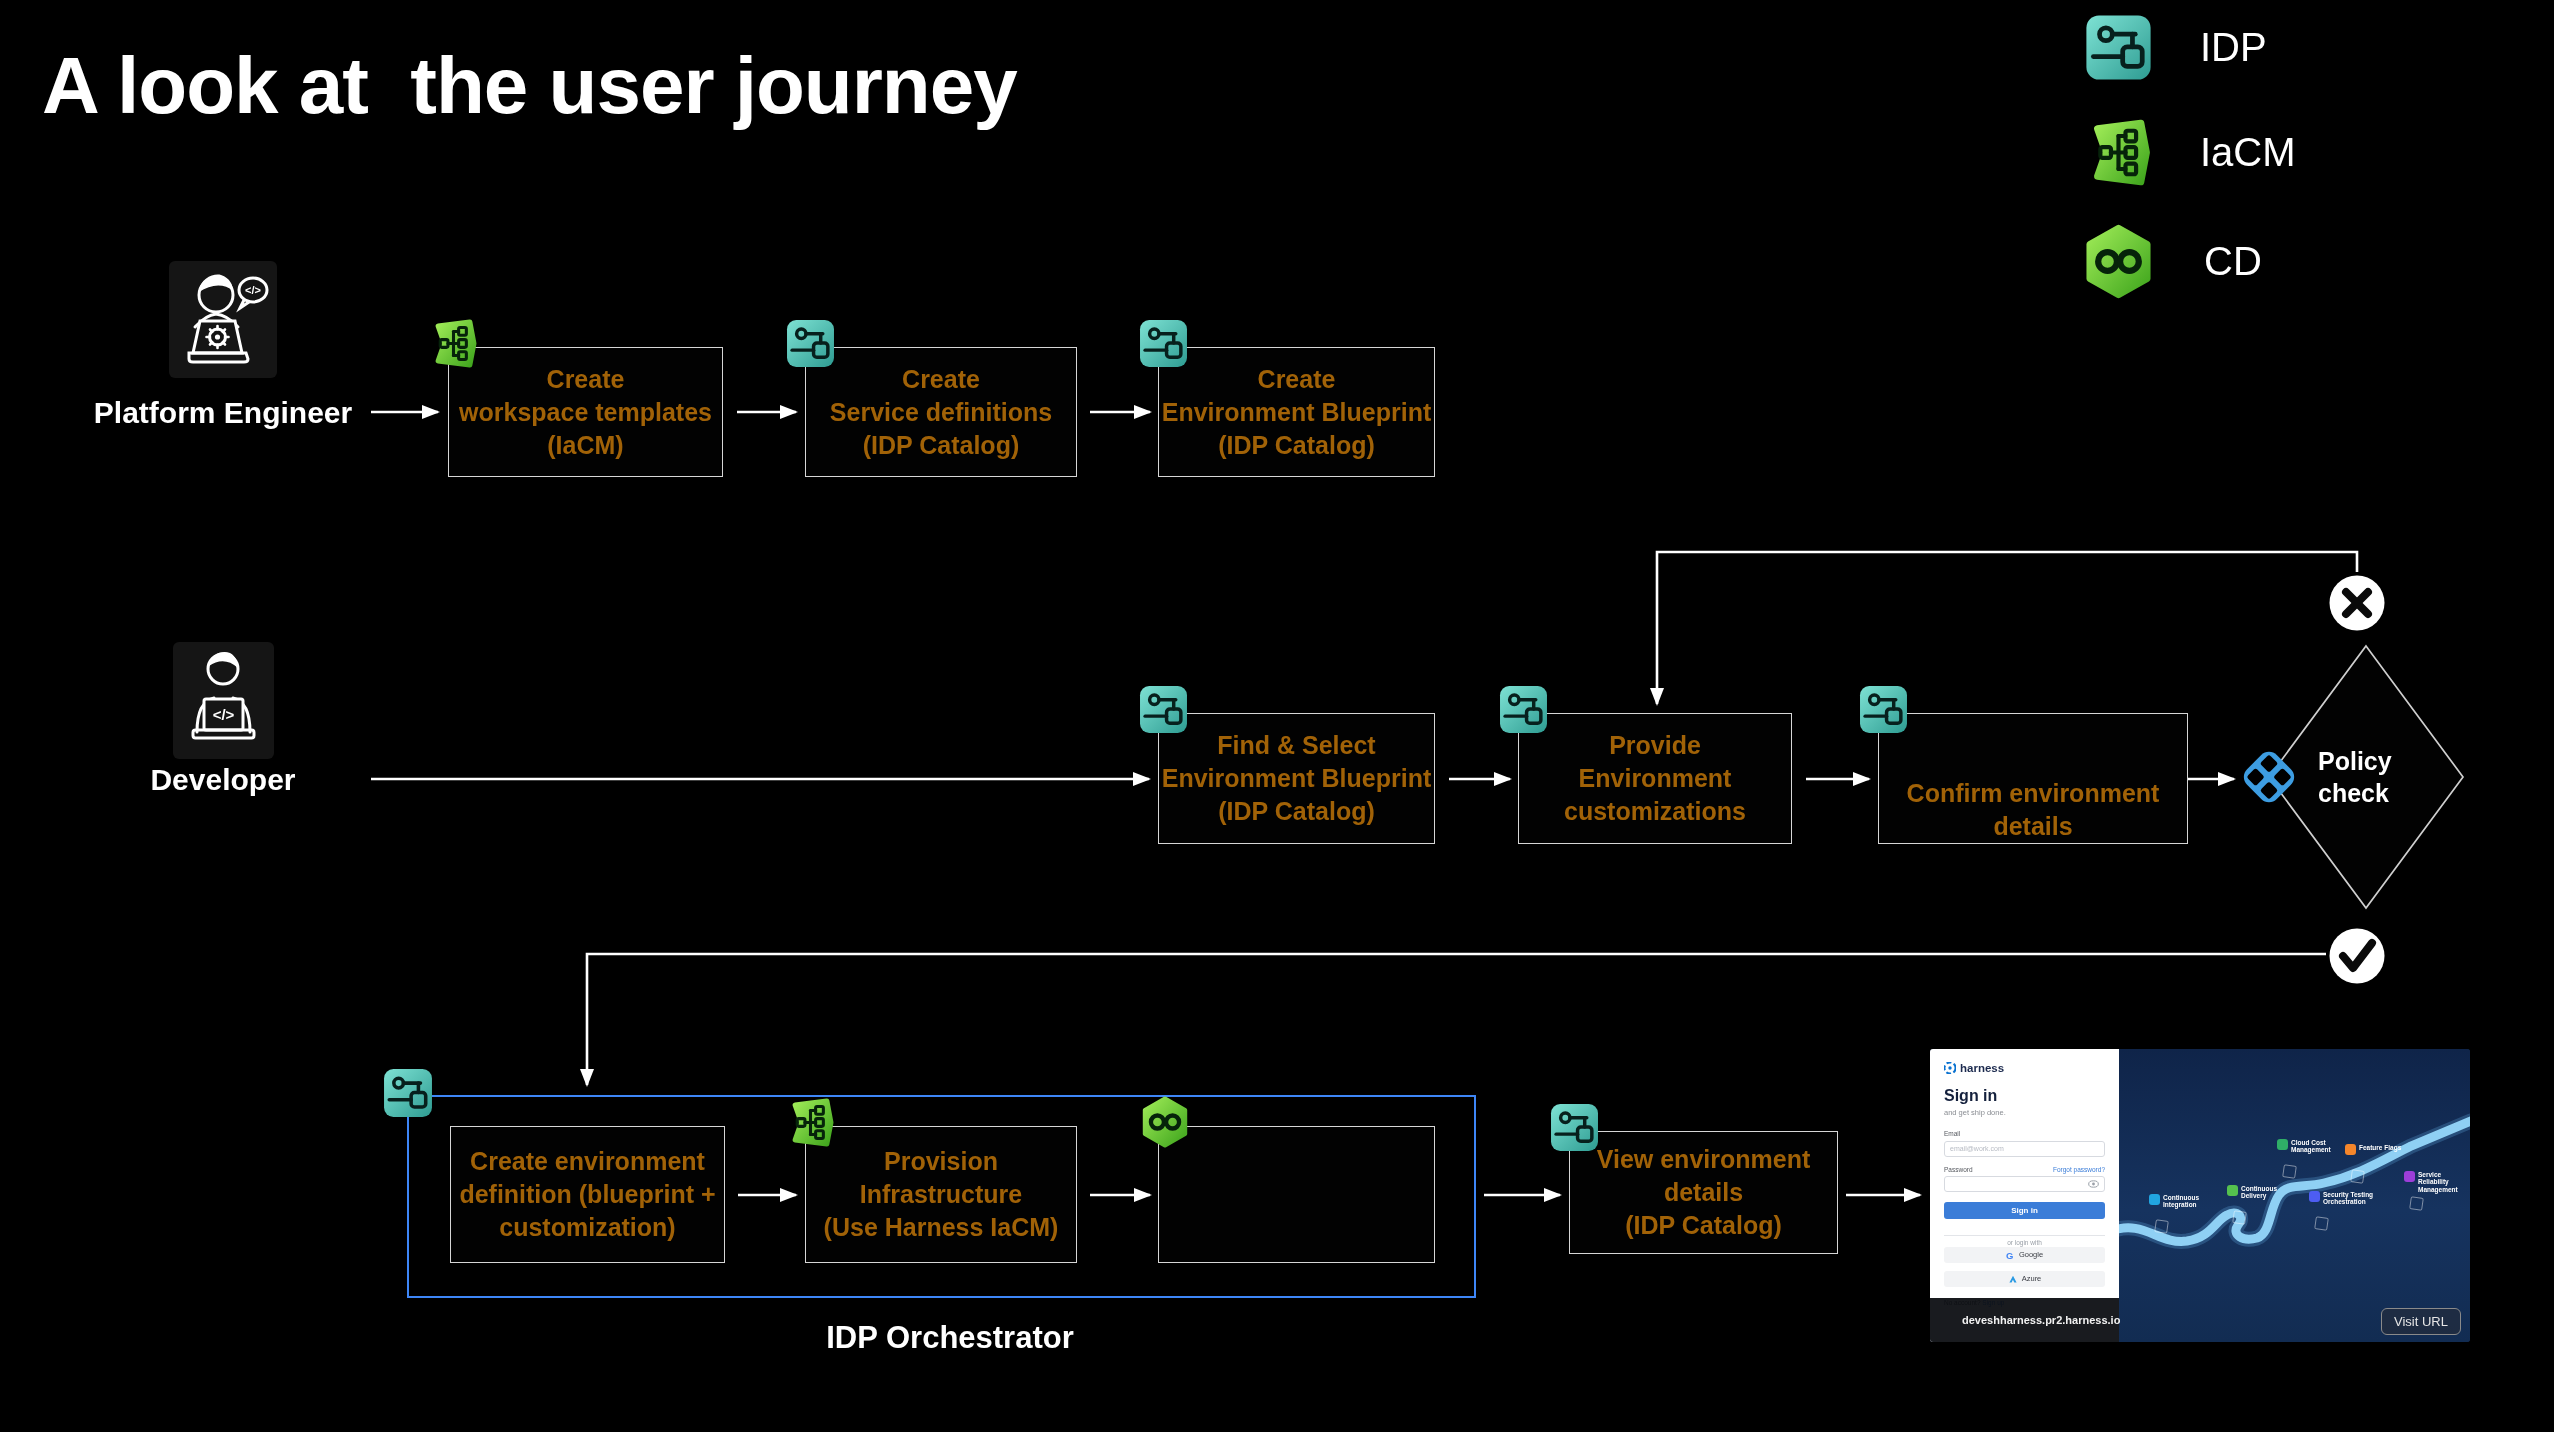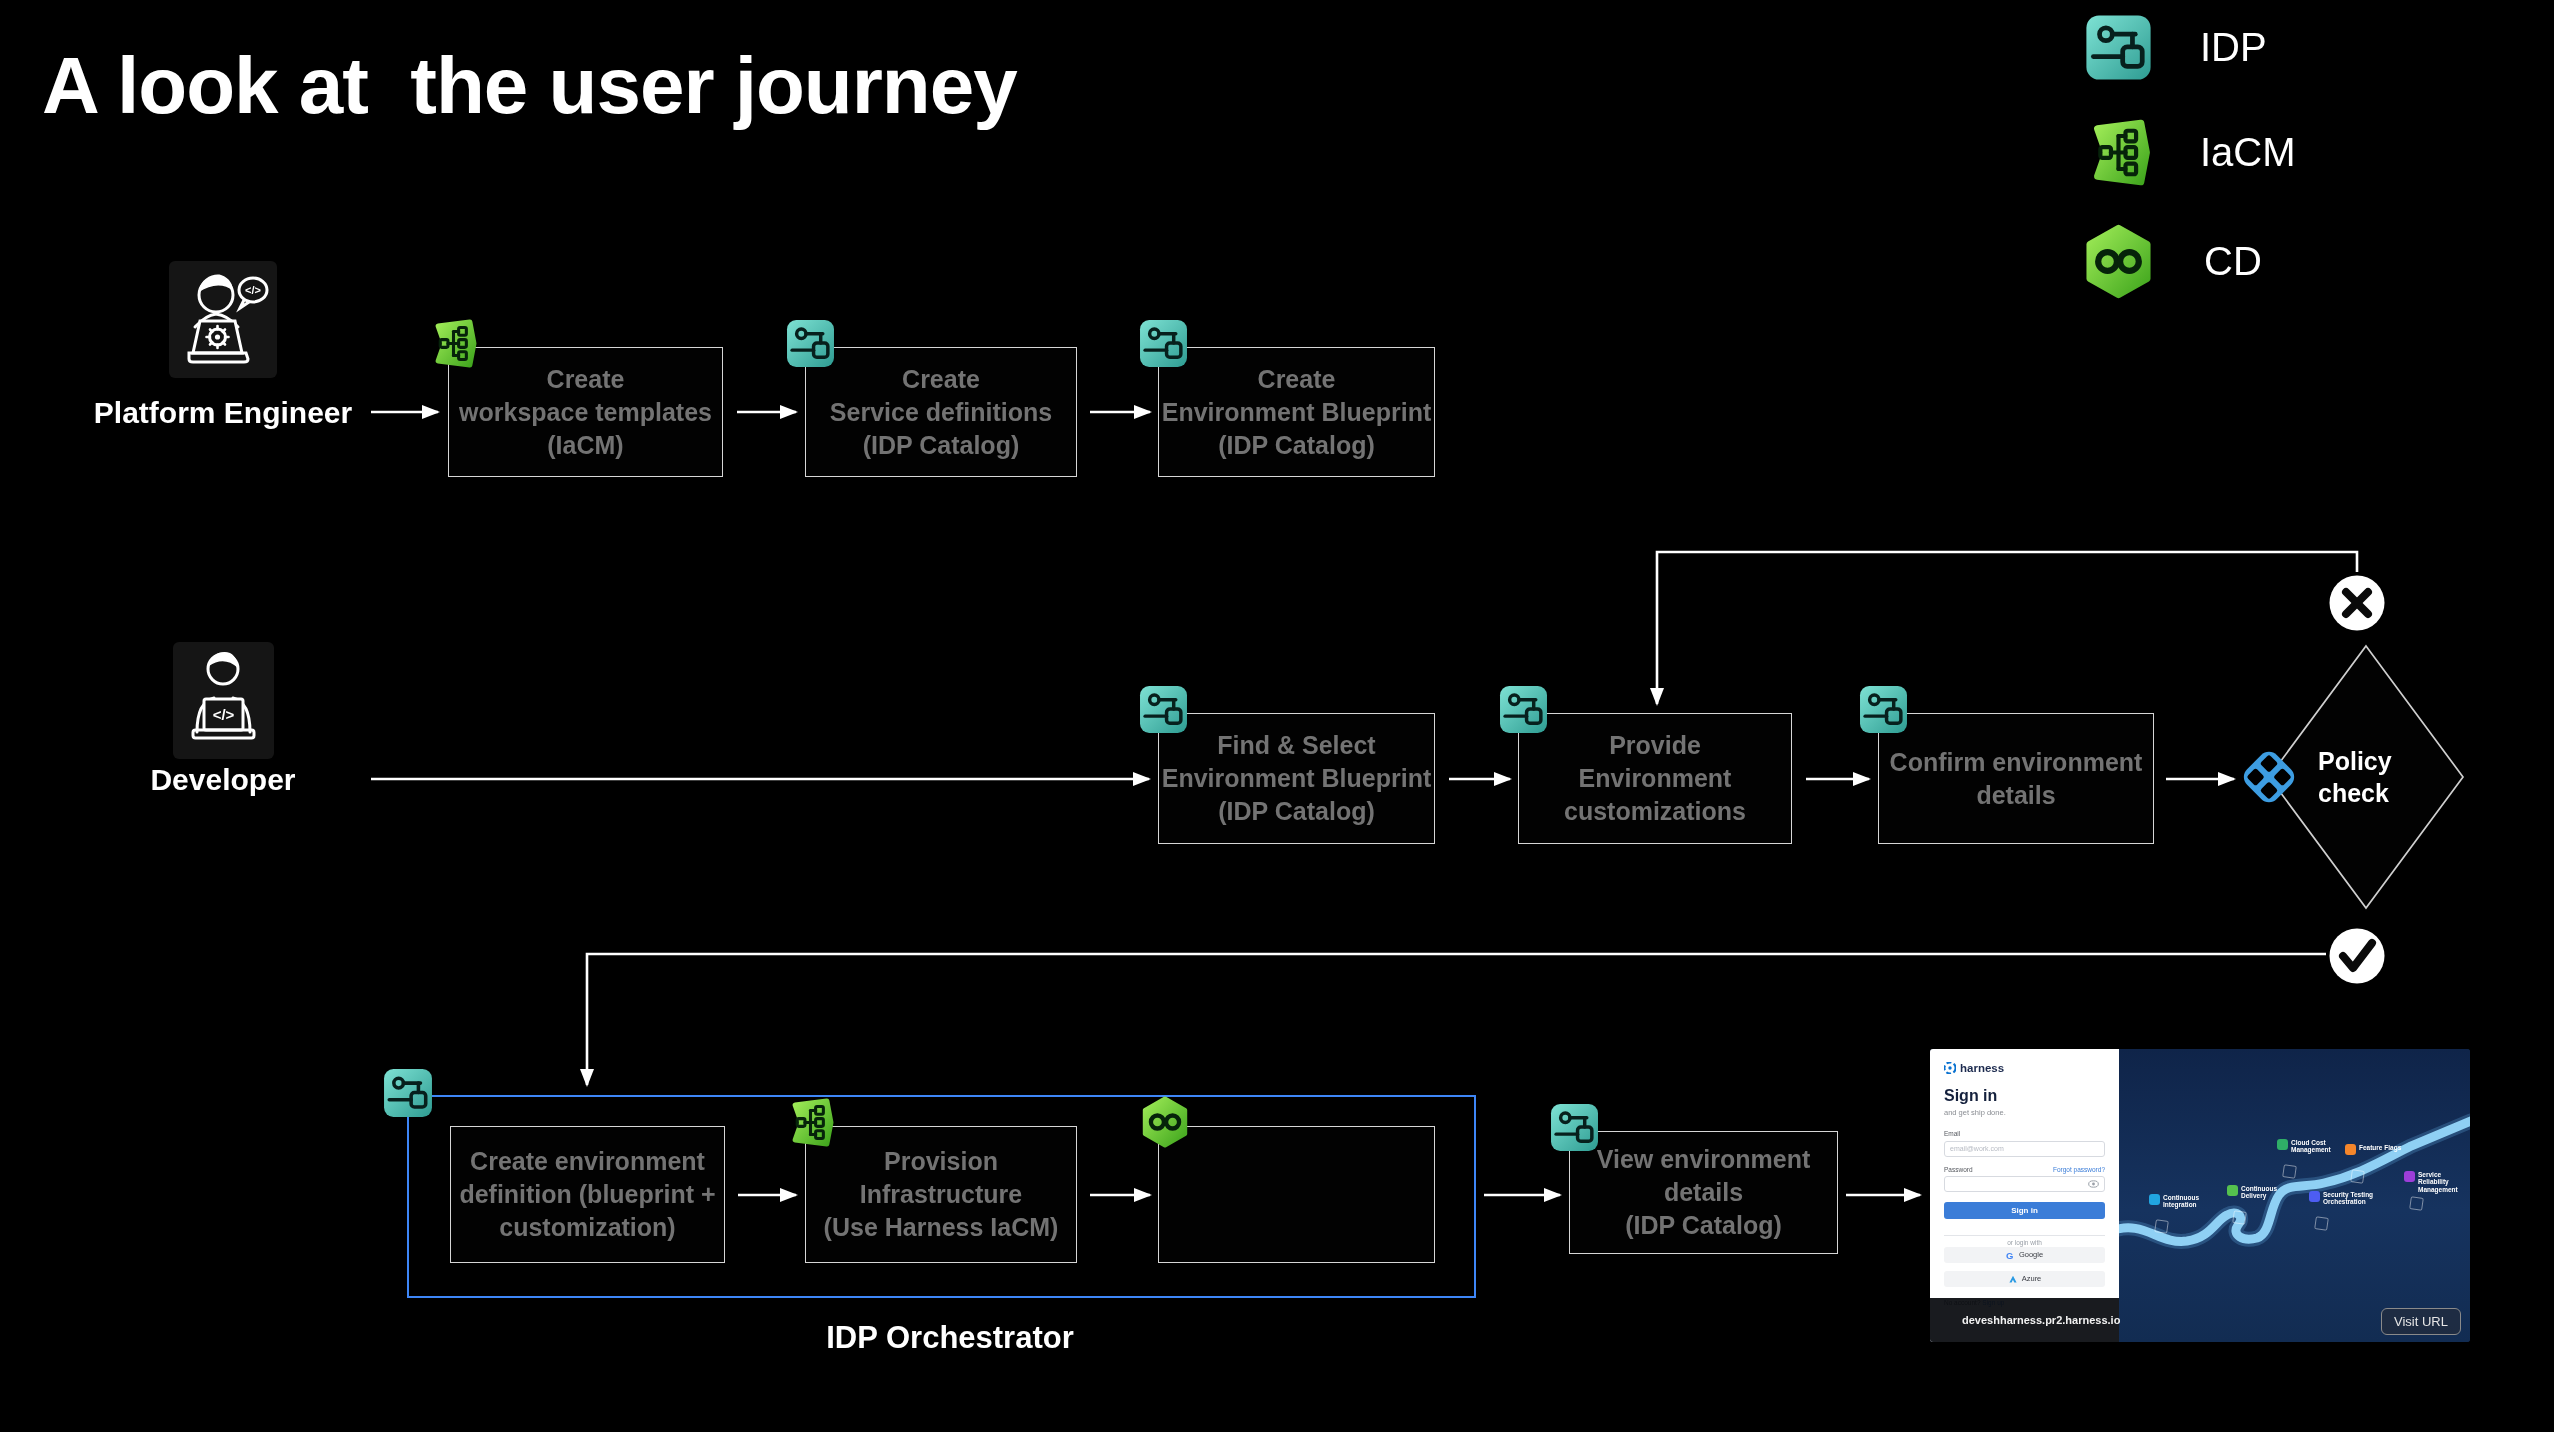--- a/index.html
+++ b/index.html
@@ -20,21 +20,21 @@
   
   .wires { position:absolute; left:0; top:0; width:2554px; height:1432px; }
 
   
   .actor-tile { position:absolute; background:#151515; border-radius:6px; }
   .actor-label { position:absolute; color:#fff; font-size:30px; font-weight:bold; text-align:center; width:366px; left:40px; }
 
   
   .box { position:absolute; background:#020202; border:1.6px solid #d6d6d6;
          display:flex; align-items:center; justify-content:center; }
-  .step-label { white-space:pre-line; text-align:center; color:#737373; font-weight:bold;
+  .step-label { white-space:pre-line; text-align:center; color:#a16207; font-weight:bold;
                 font-size:25px; line-height:1.32; }
   .badge { position:absolute; left:-20px; top:-29px; width:49px; height:49px; }
 
   .orch-rect { position:absolute; left:407px; top:1095px; width:1069px; height:203px;
                border:2.5px solid #3E86F7; background:transparent; }
   .orch-badge { position:absolute; left:383px; top:1068px; width:50px; height:50px; }
   .orch-label { position:absolute; left:640px; top:1320px; width:620px; text-align:center;
                 color:#fff; font-size:31px; font-weight:bold; }
 
   .decision-label { position:absolute; left:2318px; top:745px; color:#fff; font-size:25px;
@@ -282,21 +282,21 @@
 (IDP Catalog)</div>
   </div>
   <div class="box" style="left:1518px; top:713px; width:274px; height:131px;">
     <svg class="badge">
         <use href="#sym-idp"></use>
       </svg>
     <div class="step-label">Provide
 Environment
 customizations</div>
   </div>
-  <div class="box" style="left:1878px; top:713px; width:276px; height:131px;">
+  <div class="box" style="left:1878px; top:713px; width:310px; height:131px;align-items:flex-end;">
     <svg class="badge">
         <use href="#sym-idp"></use>
       </svg>
     <div class="step-label">Confirm environment
 details</div>
   </div>
 
   <div class="decision-label">Policy
 check</div>
 

